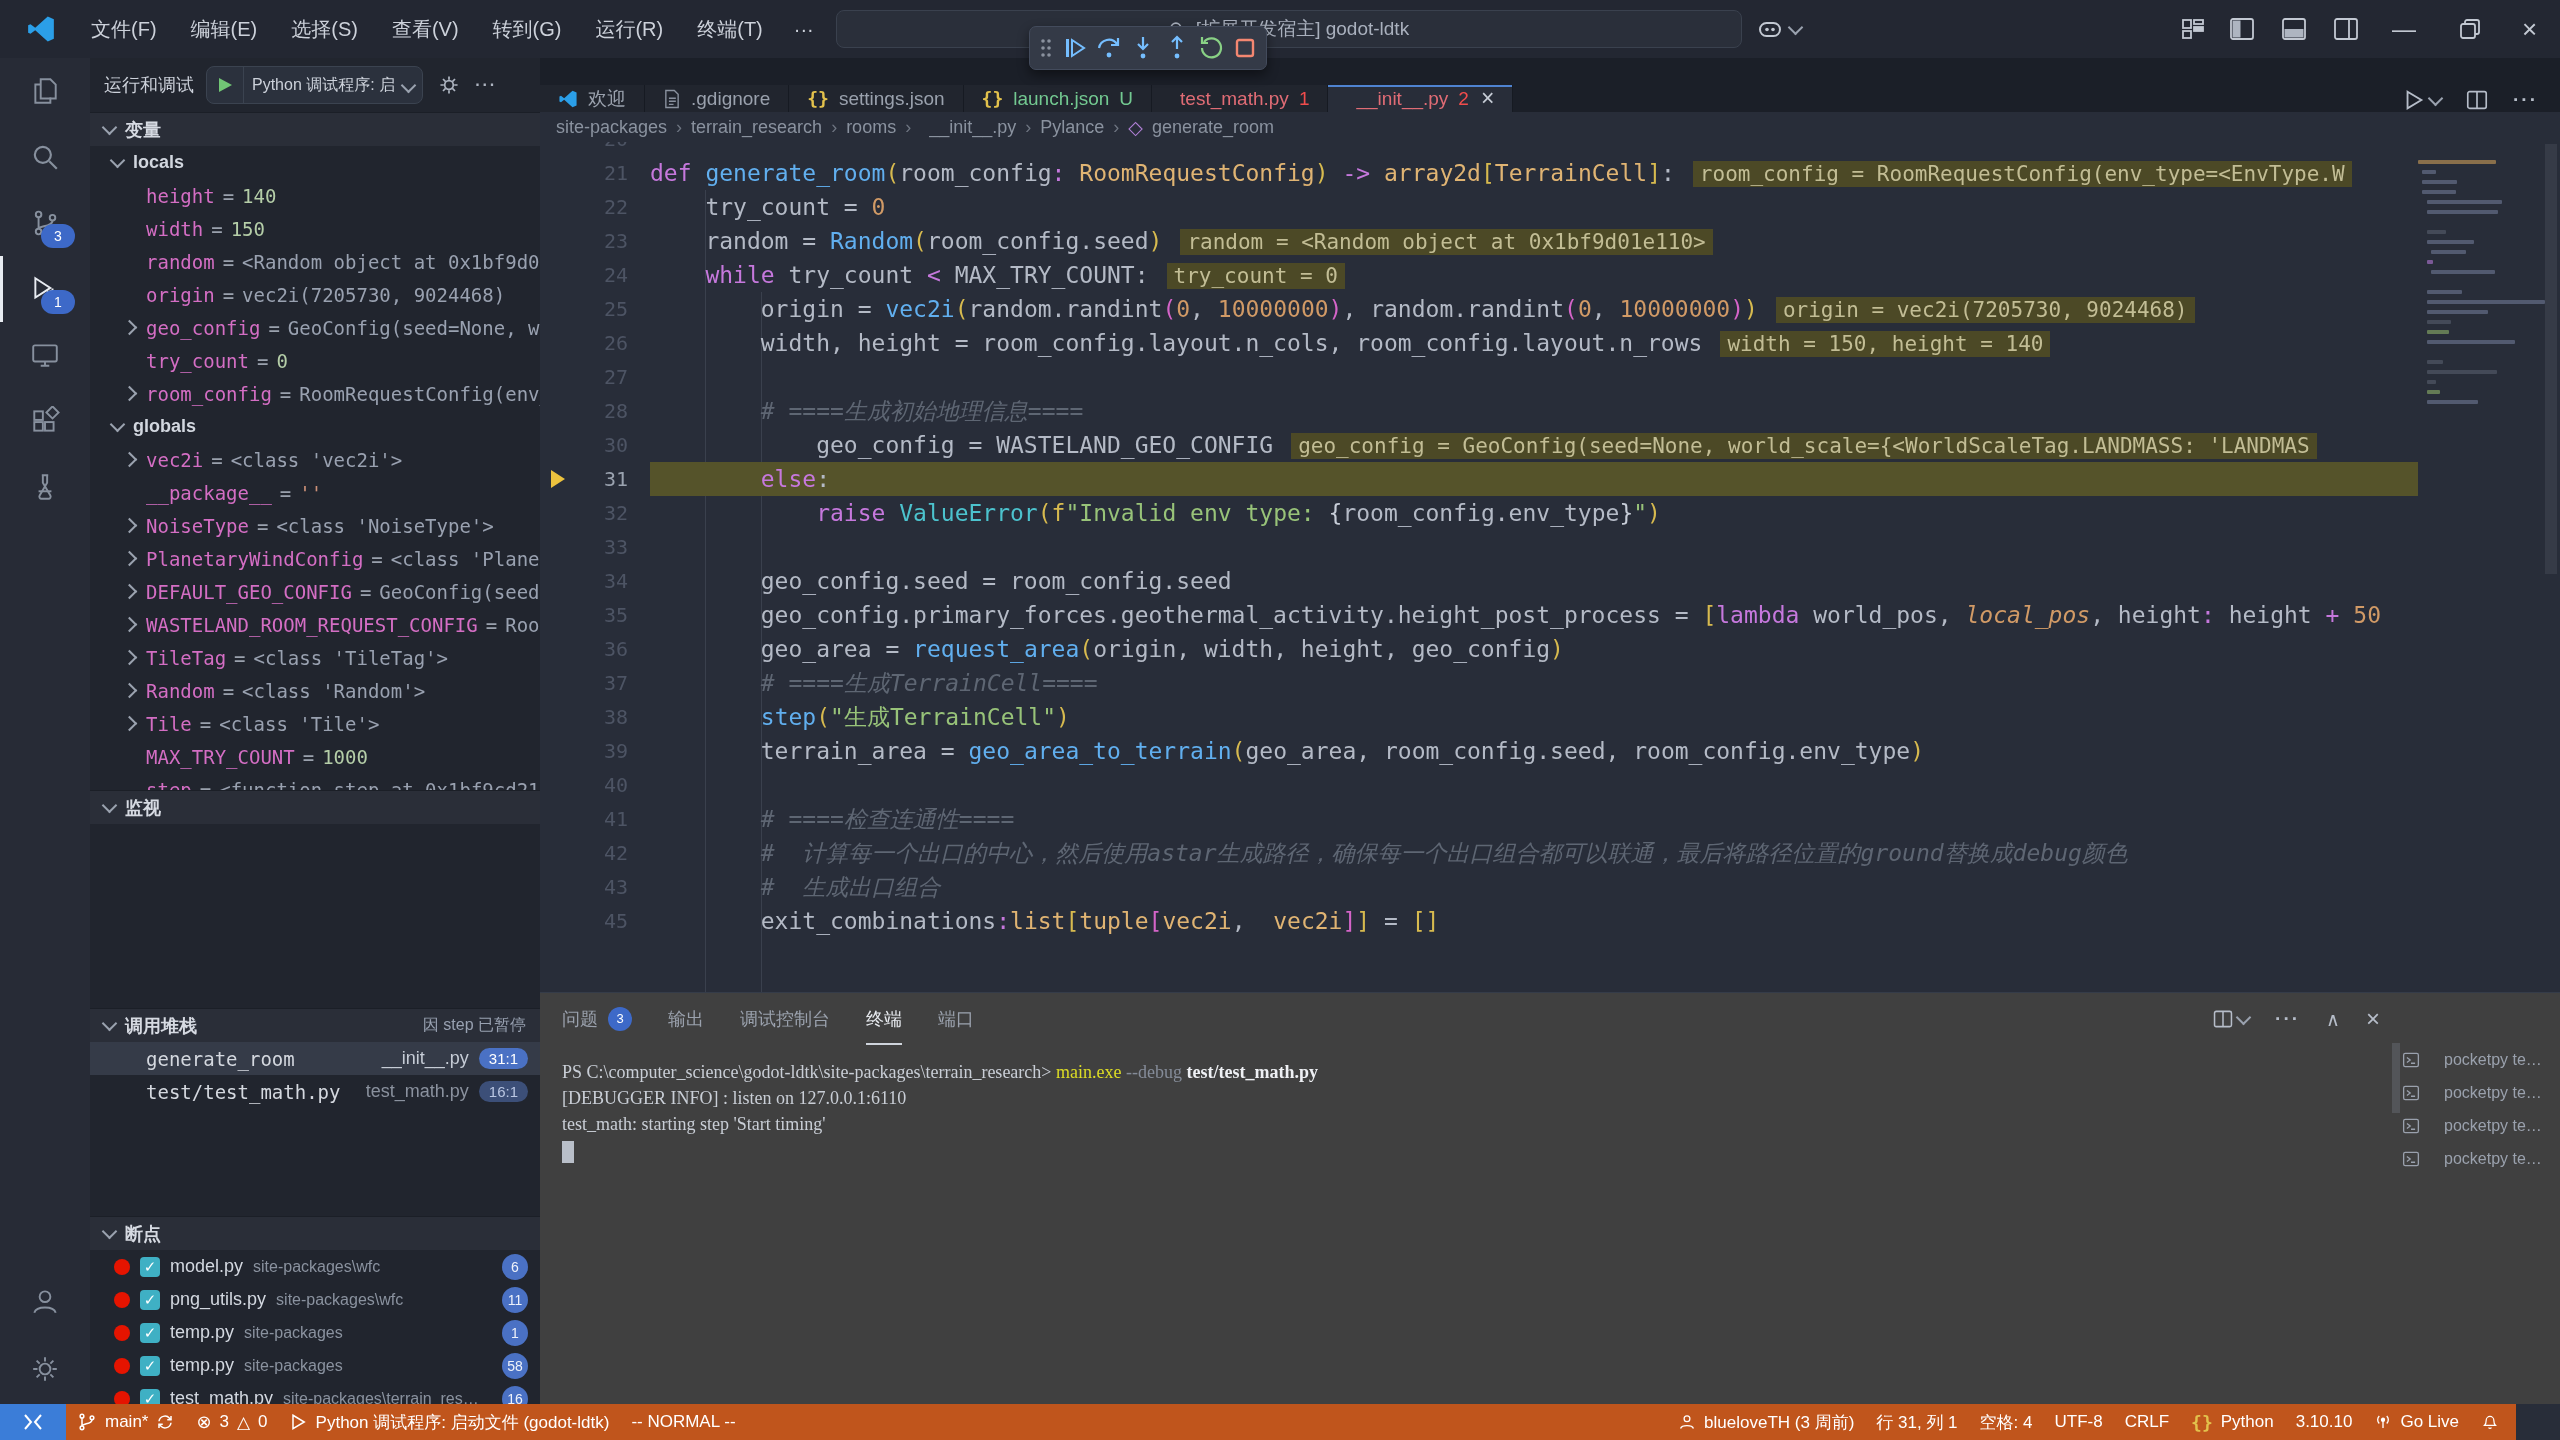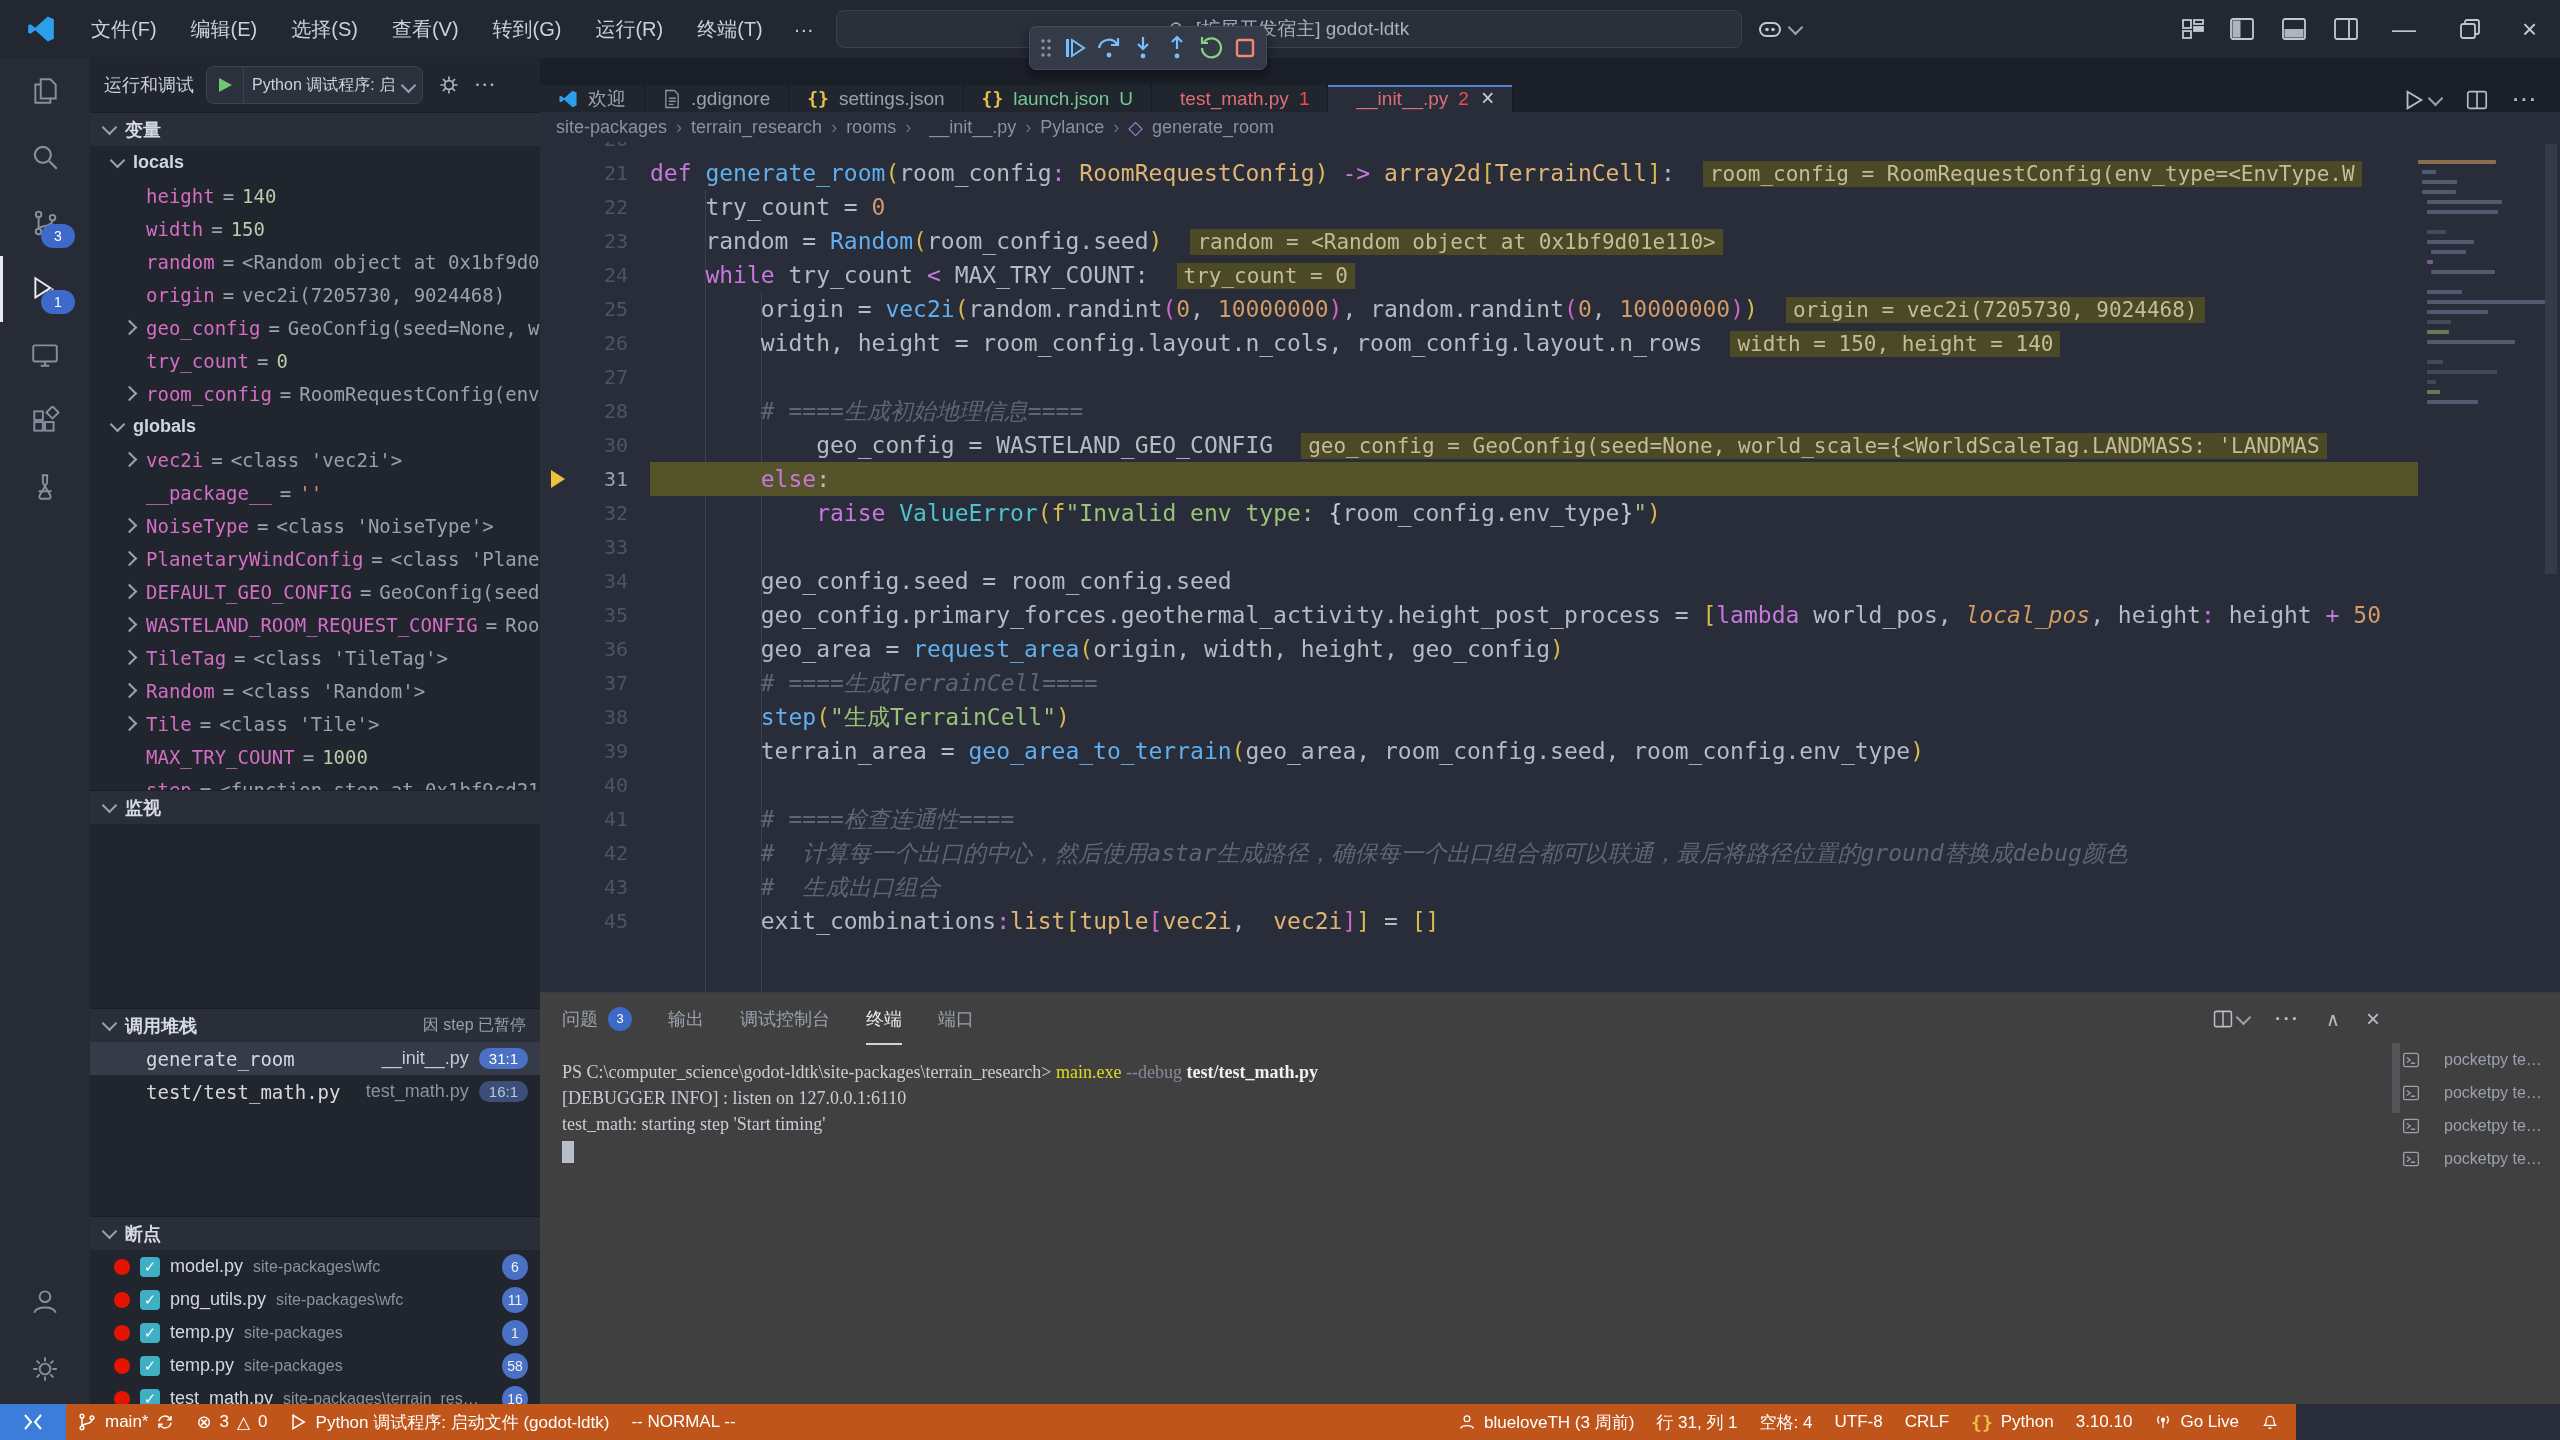--- a/index.html
+++ b/index.html
@@ -78,40 +78,40 @@
   .g-arrow{width:36px;flex:none;display:flex;align-items:center;justify-content:center}
   .g-num{width:52px;flex:none;text-align:right;color:#4d5464;font-size:20px}
   .g-pad{width:22px;flex:none}
   .codepart{flex:1;overflow:hidden}
   .crow.cur .codepart{background:#55532a}
   .crow.cur .g-num{color:#9aa2af}
   .exec-tri{width:0;height:0;border-top:9px solid transparent;border-bottom:9px solid transparent;border-left:14px solid #ecc23e}
   .tk-v{color:#b4bac6}.tk-k{color:#c678dd}.tk-f{color:#61afef}.tk-t{color:#e0b473}.tk-n{color:#d19a66}
   .tk-s{color:#98c379}.tk-c{color:#5e6673;font-style:italic}.tk-g{color:#d7ba4f}.tk-m{color:#d464c8}
   .tk-cy{color:#4cc3ce}.tk-w{color:#c7cdd8}.tk-i{color:#d19a66;font-style:italic}.tk-gf{color:#d7ba4f}
-  .inlay{background:#4c4926;color:#c2bd95;margin-left:28px;padding:1px 7px;font-size:21px}
+  .inlay{background:#4c4926;color:#c2bd95;margin-left:18px;padding:1px 7px;font-size:21px}
   #minimap{position:absolute;left:1878px;top:0;width:124px;height:850px;z-index:3}
   .mmbar{position:absolute;height:4px;border-radius:1px;opacity:.85}
   #vscroll{position:absolute;left:2002px;top:0;width:18px;height:850px}
   #vthumb{position:absolute;left:3px;top:2px;width:12px;height:430px;background:rgba(140,148,162,.14)}
   
   #panel{position:absolute;left:540px;top:992px;width:2020px;height:412px;background:#404040;border-top:1px solid #353c49;box-sizing:border-box}
   #paneltabs{height:52px;display:flex;align-items:center;gap:36px;padding-left:22px;font-size:18px;color:#9aa1ad;position:relative}
   .ptab{display:flex;align-items:center;gap:10px;height:52px;line-height:52px}
   .ptab.active{color:#e8ebf0;box-shadow:inset 0 -2px 0 #cfd4dc}
   .pbadge{background:#3d69c8;color:#fff;border-radius:12px;min-width:24px;height:24px;font-size:13px;display:flex;align-items:center;justify-content:center}
   #panel-actions{position:absolute;right:180px;top:0;height:52px;display:flex;align-items:center;gap:26px;color:#b6bdc9;font-size:19px}
   #term{padding:14px 0 0 22px;font-family:Liberation Serif, serif;font-size:18px;line-height:26px;white-space:pre}
   .tp{color:#c9ced6}.ty{color:#dcdc25}.tm{color:#858c99}.tw{color:#eef0f4;font-weight:bold}
   #cursorblock{display:inline-block;width:12px;height:22px;background:#b9bfc9;vertical-align:middle}
   #termlist{position:absolute;right:6px;top:50px;width:152px}
   .tl-row{height:33px;display:flex;align-items:center;gap:24px;font-size:16px;color:#9aa1ad;white-space:nowrap;overflow:hidden}
   #termscroll{position:absolute;right:160px;top:50px;width:8px;height:70px;background:rgba(140,148,162,.25)}
   
-  #statusbar{position:absolute;left:0;top:1404px;width:2296px;height:36px;background:#c0551c;display:flex;align-items:flex-end;color:#fff;font-size:17px;z-index:6}
+  #statusbar{position:absolute;left:0;top:1404px;width:2516px;height:36px;background:#c0551c;display:flex;align-items:flex-end;color:#fff;font-size:17px;z-index:6}
   #remoteblock{width:66px;height:36px;background:#3b7dd8;display:flex;align-items:center;justify-content:center;flex:none}
   .st-item{display:flex;align-items:center;gap:8px;padding:0 11px;height:36px;white-space:nowrap}
   #st-right{margin-left:auto;display:flex;align-items:center;padding-right:6px}
   .st-ico{display:flex;align-items:center}
   .braceico{color:#e2c14c;font-weight:bold;font-size:18px;font-family:"DejaVu Sans Mono",monospace}
   .pyico{width:19px;height:19px;border-radius:5px;background:linear-gradient(135deg,#4584b6 50%,#ffde57 50%);flex:none}
   .methodico{color:#b180d7;font-size:19px}
   .ellipsis{letter-spacing:2px;font-weight:bold}
 </style>
 </head>

